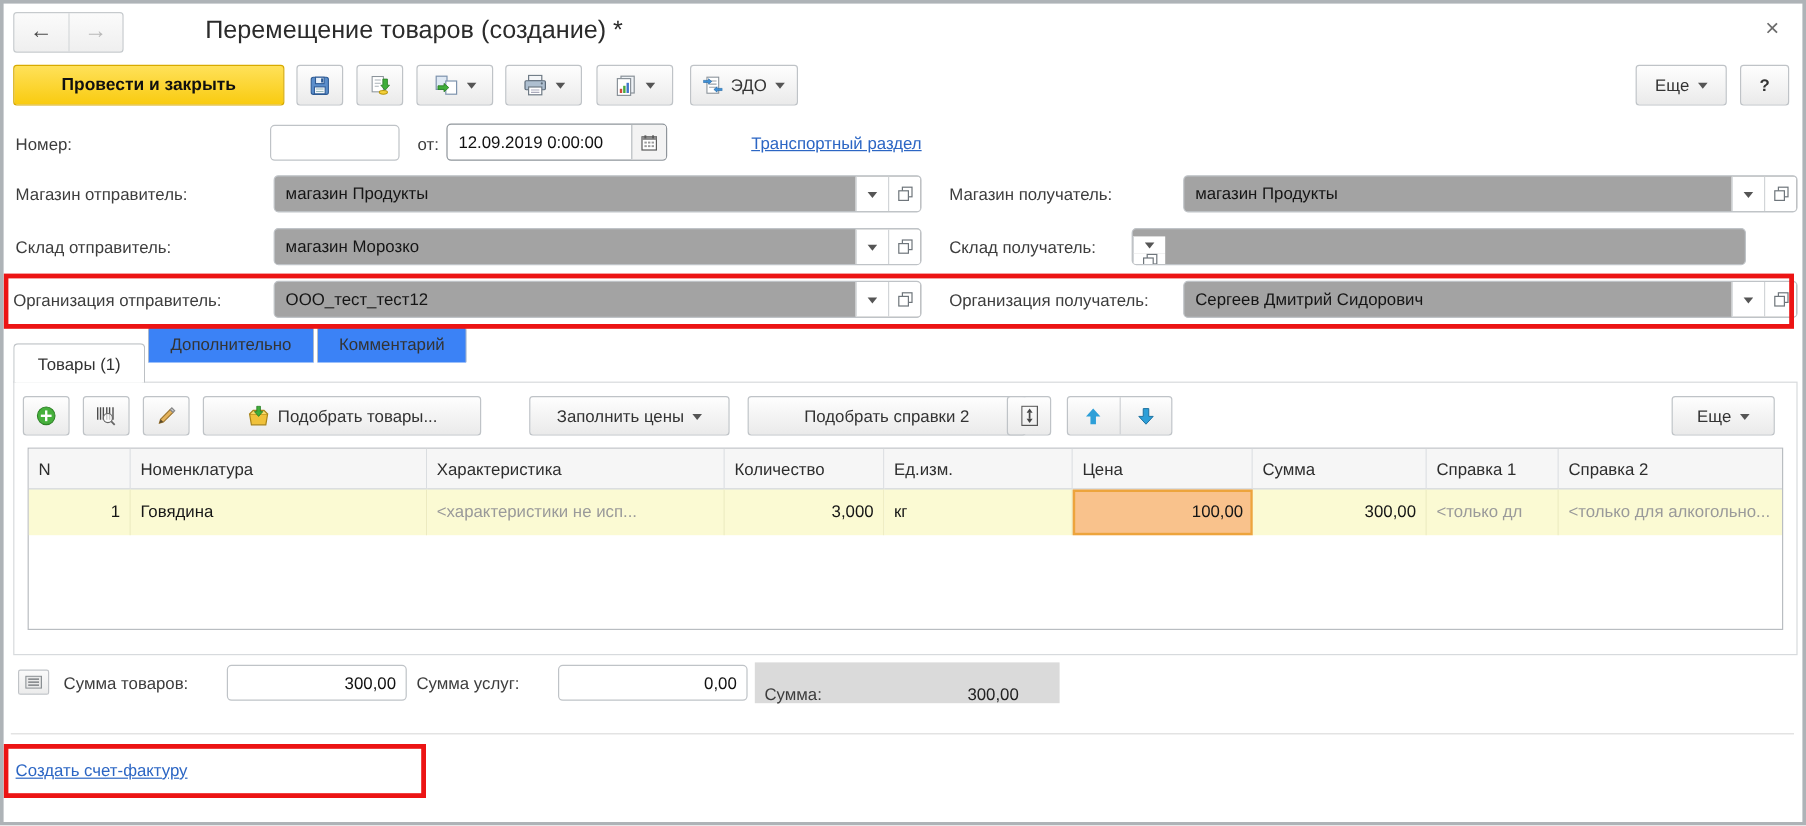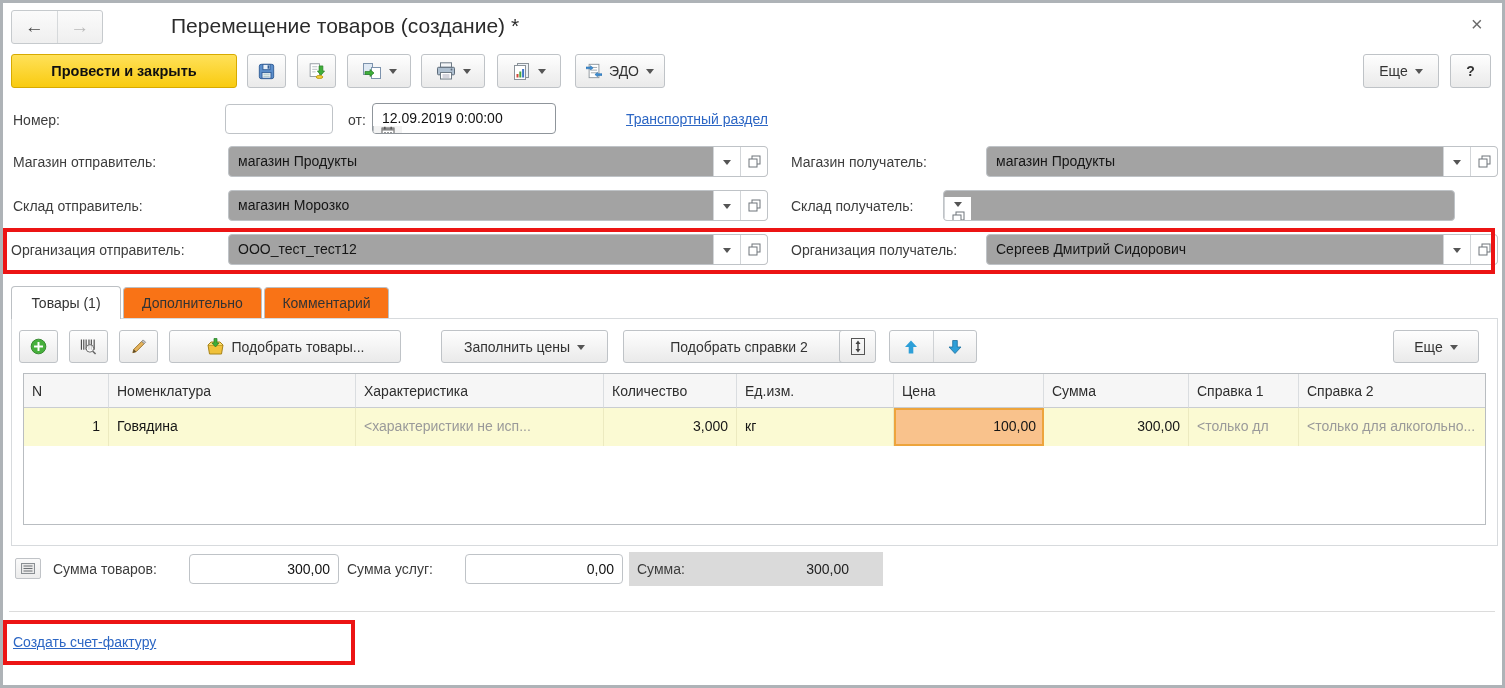--- a/index.html
+++ b/index.html
@@ -42,23 +42,23 @@
     position:absolute; left:8px; top:7px; width:92px; height:34px;
     border:1px solid #c6cacd; border-radius:3px; background:linear-gradient(#fbfbfb,#efefef);
     display:flex;
   }
   .navbtn { flex:1; display:flex; align-items:center; justify-content:center; font-size:19px; color:#4a4a4a; cursor:pointer; }
   .navbtn.dis { color:#b9b9b9; border-left:1px solid #d6d9db; }
   #title { position:absolute; left:168px; top:11px; font-size:21px; color:#2b2b2b; white-space:nowrap; }
   #closeX { position:absolute; left:1468px; top:10px; font-size:20px; color:#6b6b6b; cursor:pointer; }
   
   .tab {
-    position:absolute; top:284px; height:31px; z-index:5;
+    position:absolute; top:268px; height:31px; z-index:5;
     border:1px solid #bcc0c4; border-bottom:none; border-radius:4px 4px 0 0;
-    background:#f97316; display:flex; align-items:center; justify-content:center;
+    background:#3b82f6; display:flex; align-items:center; justify-content:center;
     font-size:14px; color:#333; cursor:pointer;
   }
   .tab.active { top:283px; height:33px; background:#fff; z-index:7; }
   #panel { position:absolute; left:8px; top:315px; width:1487px; height:228px; border:1px solid #d7dadd; background:#fff; z-index:1; }
   
   #tbl { position:absolute; left:20px; top:370px; width:1463px; height:152px; border:1px solid #b9bdc1; background:#fff; z-index:2; }
   .tgrid { display:grid; grid-template-columns:85px 247px 248px 133px 157px 150px 145px 110px 1fr; }
   .th {
     background:#f6f6f6; border-right:1px solid #dadde0; border-bottom:1px solid #c9cdd1;
     font-size:14px; color:#2e2e2e; padding:9px 8px 8px 8px; white-space:nowrap; overflow:hidden; cursor:pointer;
@@ -67,21 +67,21 @@
     background:#fbfad3; border-right:1px solid #eceac0;
     font-size:14px; color:#161616; padding:10px 8px 9px 8px; white-space:nowrap; overflow:hidden; height:38px;
   }
   .td.num { text-align:right; }
   .td.gray { color:#9a9a9a; }
   .td.sel { background:#f9c28c; border:2px solid #eda43c; padding:8px 6px 7px 6px; }
   .trow { cursor:pointer; }
   
   #grayTotal {
     position:absolute; left:626px; top:549px; width:254px; height:34px; background:#dadada;
-    display:flex; align-items:center; font-size:14px; color:#3d3d3d;
+    display:flex; align-items:flex-end; font-size:14px; color:#3d3d3d;
   }
   #grayTotal .gval { margin-left:auto; padding-right:34px; color:#222; }
   .sep { position:absolute; left:6px; top:608px; width:1486px; height:1px; background:#dcdcdc; }
   .icobtn { position:absolute; border:1px solid #c0c3c7; border-radius:2px; background:linear-gradient(#fafafa,#ececec); display:flex; align-items:center; justify-content:center; cursor:pointer; }
 </style>
 </head>
 <body>
 
 <div id="win">
 
@@ -167,21 +167,21 @@
 
   <button class="btn" style="left:1360px; top:51px; width:76px;">
     <span>Еще</span>
     <span class="caret"></span>
   </button>
   <button class="btn" style="left:1447px; top:51px; width:41px; font-weight:bold;">?</button>
 
   <div class="lbl" style="left:10px; top:109px;">Номер:</div>
   <input class="inp" style="left: 222px; top: 101px; width: 108px;" value="">
   <div class="lbl" style="left:345px; top:109px;">от:</div>
-  <div style="position:absolute; left:369px; top:100px; width:184px; height:31px; border:1px solid #8f959b; border-radius:4px; display:flex; background:#fff; overflow:hidden;flex-direction:column;">
+  <div style="position:absolute; left:369px; top:100px; width:184px; height:31px; border:1px solid #8f959b; border-radius:4px; display:flex; background:#fff; overflow:hidden;">
     <div style="flex:1; font-size:14px; color:#111; padding:6px 0 0 9px; white-space:nowrap;">12.09.2019  0:00:00</div>
     <div style="width:29px; border-left:1px solid #b8bdc1; display:flex; align-items:center; justify-content:center; background:#f3f3f3; cursor:pointer;">
       <svg width="14" height="14" viewBox="0 0 14 14">
           <rect x="1" y="2" width="12" height="11" fill="#fff" stroke="#5a5a5a"></rect>
           <rect x="1" y="2" width="12" height="2.6" fill="#8a8a8a"></rect>
           <rect x="3" y="0.8" width="1.6" height="2.6" fill="#5a5a5a"></rect>
           <rect x="9.4" y="0.8" width="1.6" height="2.6" fill="#5a5a5a"></rect>
           <g fill="#9a9a9a">
             <rect x="3" y="6" width="2" height="1.6"></rect>
             <rect x="6" y="6" width="2" height="1.6"></rect>

